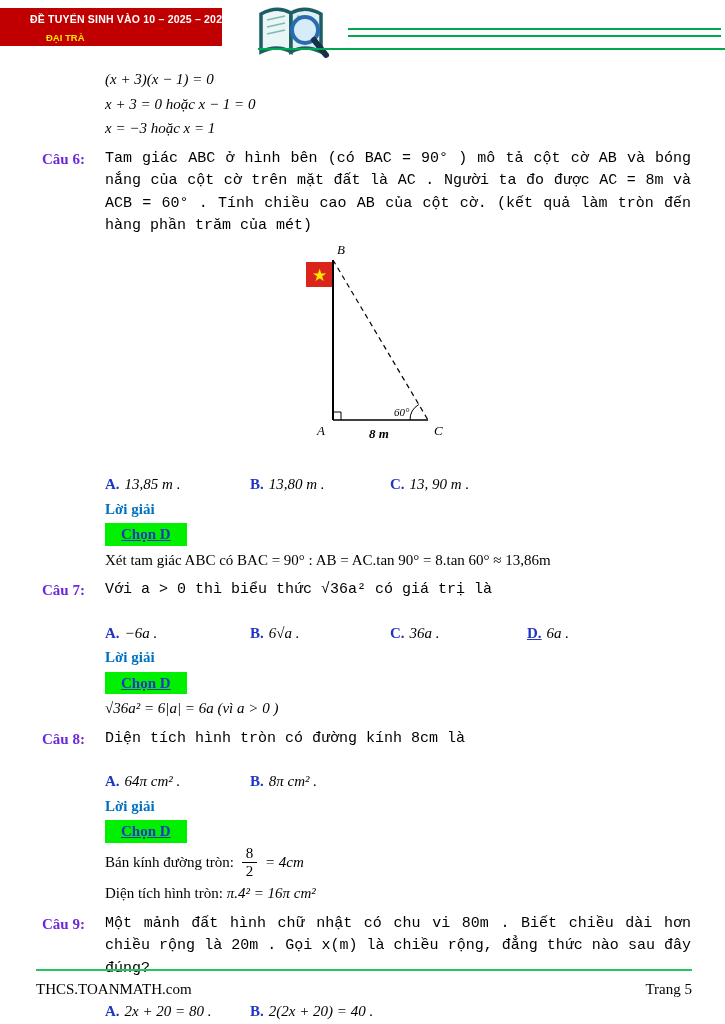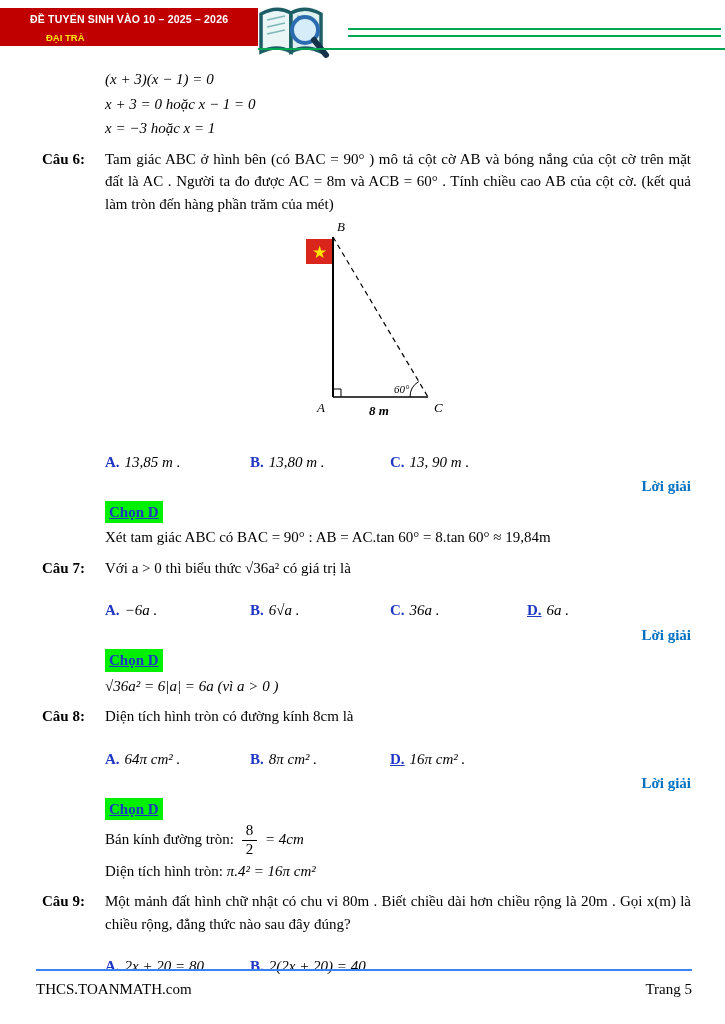--- a/index.html
+++ b/index.html
@@ -6,21 +6,21 @@
   html,body { background:#ffffff; }
   .page {
     position:relative; width:725px; height:1024px; background:#fff;
     font-family:"Liberation Serif","DejaVu Serif",serif; color:#000;
     font-size:15px; line-height:1.5; overflow:hidden;
   }
 
   
   .header { position:relative; height:60px; }
   .banner {
-    position:absolute; left:0; top:8px; width:258px; height:38px;
+    position:absolute; left:0; top:8px; width:222px; height:38px;
     background:#C00000; padding:4px 16px 0 30px;
   }
   .banner-title {
     font-family:"Liberation Sans","DejaVu Sans",sans-serif;
     font-weight:bold; font-size:10.5px; color:#ffffff; letter-spacing:.2px; white-space:nowrap;
   }
   .banner-sub {
     font-family:"Liberation Sans","DejaVu Sans",sans-serif;
     font-weight:bold; font-size:9.5px; color:#FFE600; margin:3px 0 16px 16px;
   }
@@ -30,45 +30,45 @@
   .gline.short2 { left:348px; right:4px; top:35px; }
   .gline.long   { left:258px; right:0;   top:48px; }
 
   
   .content { padding:6px 34px 0 42px; }
   .math { font-style:italic; }
   .intro-line { margin:2px 0 2px 63px;font-family:Liberation Serif, serif; }
 
   .question { margin-top:8px; }
   .q-row { display:flex; }
-  .q-label { flex:none; width:63px; color:#000000; font-weight:bold; }
-  .q-text { flex:1; text-align:justify; }
+  .q-label { flex:none; width:63px; color:#6d28d9; font-weight:bold; }
+  .q-text { flex:1; text-align:justify;font-family:Liberation Mono, monospace; }
 
   .figure-wrap { text-align:center; margin:4px 40px 0 63px; }
 
   .options { display:grid; grid-template-columns:145px 140px 137px auto; margin:20px 0 0 63px; }
   .opt-letter { color:#1F35C5; font-weight:bold; margin-right:5px; }
   .opt-letter.u { text-decoration:underline; }
 
-  .loigiai { text-align:right; color:#0070C0; font-weight:bold; margin:2px 0 2px 63px; }
+  .loigiai { text-align:left; color:#0070C0; font-weight:bold; margin:2px 0 2px 63px; }
   .chon-row { margin:3px 0 3px 63px; }
   .chon-badge {
     display:inline-block; background:#00F000; color:#1F35C5;
-    font-weight:bold; text-decoration:underline; padding:0 4px;
+    font-weight:bold; text-decoration:underline; padding:0 16px;
   }
   .sol-line { margin:2px 0 2px 63px; }
 
   .frac { display:inline-block; text-align:center; vertical-align:middle; margin:0 4px; line-height:1.05; }
   .frac .num { display:block; padding:0 4px 1px; border-bottom:1px solid #000; }
   .frac .den { display:block; padding-top:1px; }
 
   
   .footer {
     position:absolute; left:36px; right:33px; bottom:24px;
-    border-top:2px solid #3b82f6; padding-top:7px;
+    border-top:2px solid #22c55e; padding-top:7px;
     display:flex; justify-content:space-between; font-size:15px;
   }
 </style>
 </head>
 <body>
 
 <div class="page">
 
   <div class="header">
     <div class="banner">
@@ -122,21 +122,21 @@
       </div>
 
       <div class="options">
         <div><span class="opt-letter">A.</span><span class="math">13,85 m .</span></div>
         <div><span class="opt-letter">B.</span><span class="math">13,80 m .</span></div>
         <div><span class="opt-letter">C.</span><span class="math">13, 90 m .</span></div>
       </div>
 
       <div class="loigiai">Lời giải</div>
       <div class="chon-row"><span class="chon-badge">Chọn D</span></div>
-      <div class="sol-line">Xét tam giác ABC có BAC = 90° :  AB = AC.tan 60° = 8.tan 60° ≈ 19,84m</div>
+      <div class="sol-line">Xét tam giác ABC có BAC = 90° :  AB = AC.tan 90° = 8.tan 60° ≈ 13,86m</div>
     </div>
 
     <div class="question">
       <div class="q-row">
         <span class="q-label">Câu 7:</span>
         <div class="q-text">Với a &gt; 0 thì biểu thức √36a² có giá trị là</div>
       </div>
       <div class="options">
         <div><span class="opt-letter">A.</span><span class="math">−6a .</span></div>
         <div><span class="opt-letter">B.</span><span class="math">6√a .</span></div>
@@ -149,21 +149,20 @@
     </div>
 
     <div class="question">
       <div class="q-row">
         <span class="q-label">Câu 8:</span>
         <div class="q-text">Diện tích hình tròn có đường kính 8cm là</div>
       </div>
       <div class="options">
         <div><span class="opt-letter">A.</span><span class="math">64π cm² .</span></div>
         <div><span class="opt-letter">B.</span><span class="math">8π cm² .</span></div>
-        <div><span class="opt-letter u">D.</span><span class="math">16π cm² .</span></div>
       </div>
       <div class="loigiai">Lời giải</div>
       <div class="chon-row"><span class="chon-badge">Chọn D</span></div>
       <div class="sol-line">
         <span>Bán kính đường tròn:</span>
         <span class="frac"><span class="num">8</span><span class="den">2</span></span>
         <span class="math">= 4cm</span>
       </div>
       <div class="sol-line">
         <span>Diện tích hình tròn:</span>

